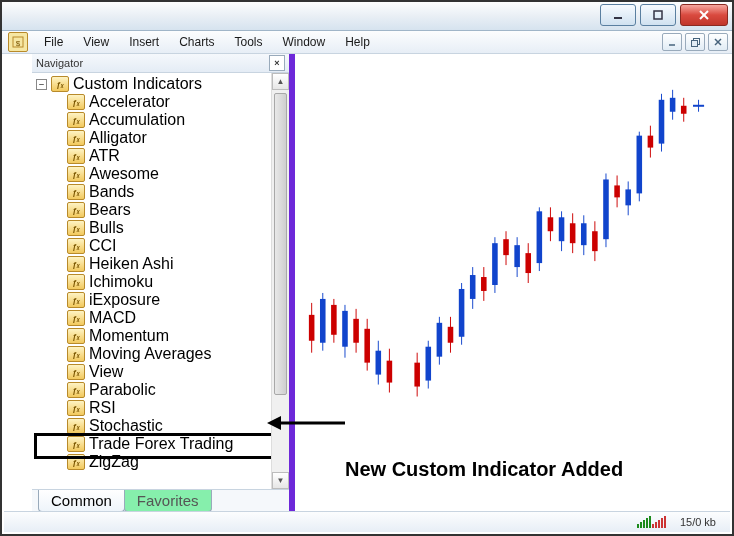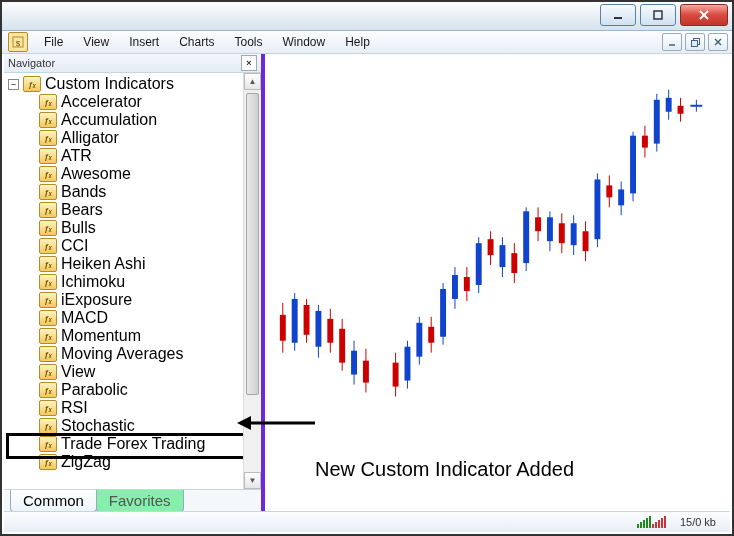--- a/index.html
+++ b/index.html
@@ -13,21 +13,21 @@
   .win-btn svg { display:block; }
   
   .menubar { height:22px; background:linear-gradient(#fcfdfe,#e7eef6); border-bottom:1px solid #c8d4e0; padding-left:6px; display:flex; align-items:center; position:relative; }
   .app-icon { width:18px; height:18px; background:#f6e7a3; border:1px solid #b88a2a; border-radius:2px; margin-right:6px; display:flex; align-items:center; justify-content:center; }
   .menu-item { padding:2px 10px; color:#1a1a1a; cursor:default; }
   .mdi-ctrl { position:absolute; right:4px; top:2px; display:flex; }
   .mdi-btn { width:18px; height:16px; border:1px solid #9ab; background:linear-gradient(#fff,#e1ecf5); margin-left:3px; border-radius:2px; display:flex; align-items:center; justify-content:center; color:#46637c; font-size:10px; }
   
   .client { position:absolute; top:52px; left:2px; right:2px; bottom:22px; display:flex; }
   
-  .nav-panel { width:257px; border-right:4px solid #6d28d9; display:flex; flex-direction:column; background:#fff; }
+  .nav-panel { width:257px; border-right:6px solid #6d28d9; display:flex; flex-direction:column; background:#fff;margin-left:28px; }
   .nav-title { height:18px; background:linear-gradient(#f5f8fc,#e4ecf5); border-bottom:1px solid #c8d4e0; padding:0 4px; display:flex; align-items:center; justify-content:space-between; font-size:11px; color:#333; }
   .nav-close { width:14px; height:14px; border:1px solid #9ab; background:#fff; display:flex; align-items:center; justify-content:center; font-size:9px; font-weight:bold; color:#333; }
   .tree-wrap { flex:1; position:relative; overflow:hidden; }
   .tree { position:absolute; top:0; left:0; right:17px; bottom:0; overflow:hidden; padding:2px 0 2px 2px; }
   .tree-scroll { position:absolute; top:0; right:0; width:17px; bottom:0; background:#f0f0f0; border-left:1px solid #ddd; }
   .scroll-btn { height:17px; background:linear-gradient(#fff,#e6e6e6); border:1px solid #bcbcbc; display:flex; align-items:center; justify-content:center; font-size:8px; color:#555; box-sizing:border-box; }
   .scroll-btn.bottom { position:absolute; bottom:0; left:0; right:0; }
   .scroll-thumb { position:absolute; left:2px; right:2px; top:20px; height:300px; background:linear-gradient(90deg,#e8e8e8,#cfcfcf); border:1px solid #a8a8a8; border-radius:2px; }
   .tree ul { list-style:none; margin:0; padding:0 0 0 16px; }
   .tree > ul { padding-left:2px; }
@@ -37,21 +37,21 @@
   .fx-icon { width:16px; height:14px; background:linear-gradient(#fef3c3,#f2c95e); border:1px solid #b88a2a; border-radius:2px; margin-right:4px; flex-shrink:0; display:flex; align-items:center; justify-content:center; }
   .fx-icon::after { content:"ƒₓ"; font-size:8px; color:#7a5500; font-style:italic; font-weight:bold; }
   .node-label { white-space:nowrap; color:#000; font-size:16px; }
   .highlight-box { position:absolute; border:3px solid #000; pointer-events:none; }
   .nav-tabs { height:22px; border-top:1px solid #c8d4e0; display:flex; align-items:flex-start; padding-left:6px; background:#f5f8fb; }
   .nav-tab { padding:2px 12px; border:1px solid #9ab; border-top:none; background:linear-gradient(#fff,#eef4fa); font-size:15px; border-bottom-left-radius:4px; border-bottom-right-radius:4px; margin-right:-1px; }
   .nav-tab.inactive { background:#86efac; color:#555; }
   
   .chart-area { flex:1; position:relative; background:#ffffff; }
   .chart-svg { position:absolute; top:0; left:0; width:100%; height:100%; }
-  .annotation { position:absolute; left:50px; bottom:30px; font-weight:normal; font-size:20px; color:#000; line-height:1.25; }
+  .annotation { position:absolute; left:50px; bottom:30px; font-weight:bold; font-size:20px; color:#000; line-height:1.25; }
   .ann-arrow { position:absolute; }
   
   .statusbar { position:absolute; bottom:2px; left:2px; right:2px; height:20px; background:linear-gradient(#fcfdfe,#e7eef6); border-top:1px solid #c8d4e0; display:flex; align-items:center; justify-content:flex-end; padding-right:14px; font-size:11px; color:#333; }
   .conn-bars { display:flex; align-items:flex-end; margin-right:14px; gap:1px; }
   .conn-bars span { width:2px; background:#1c8a1c; display:inline-block; }
   .conn-bars span.r { background:#c33; }
 </style>
 </head>
 <body>
 

